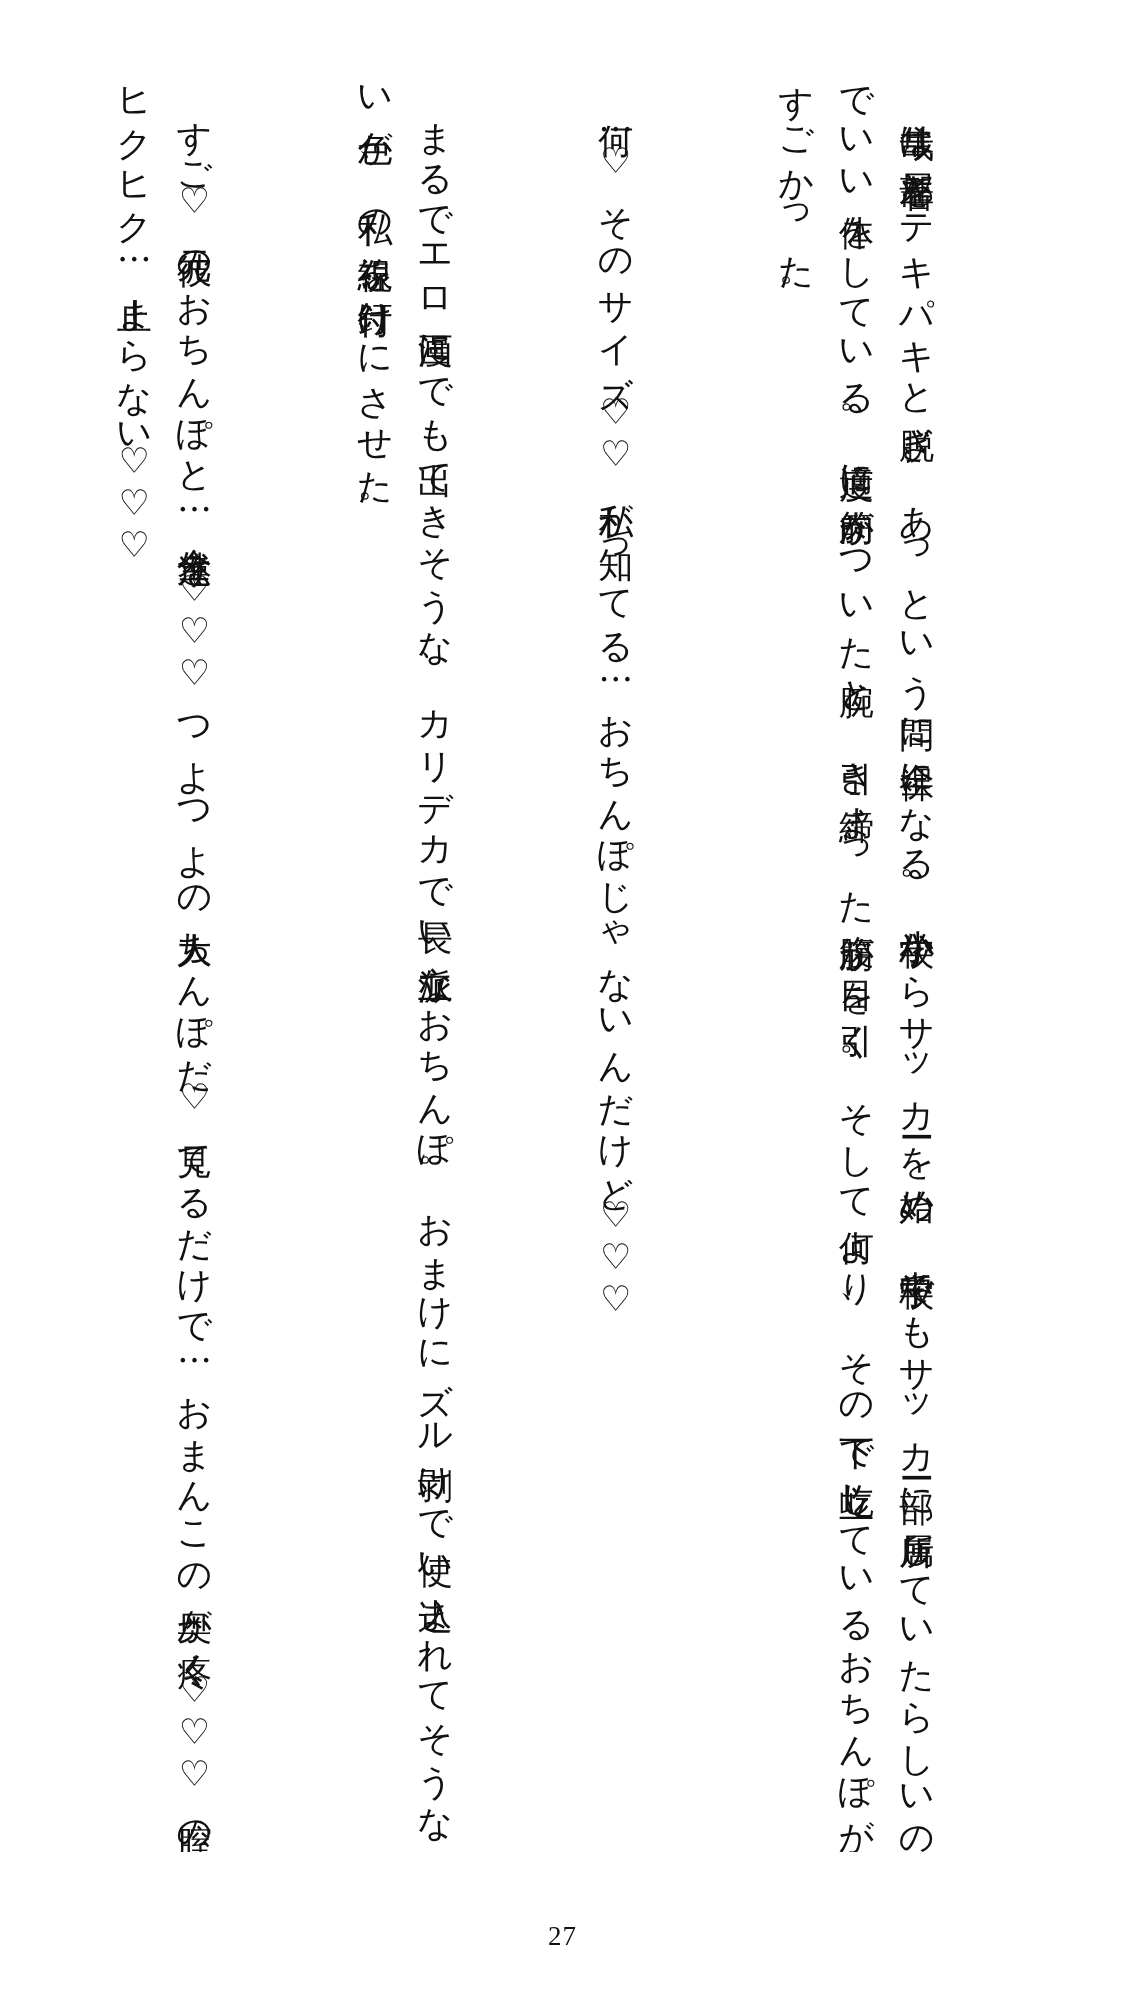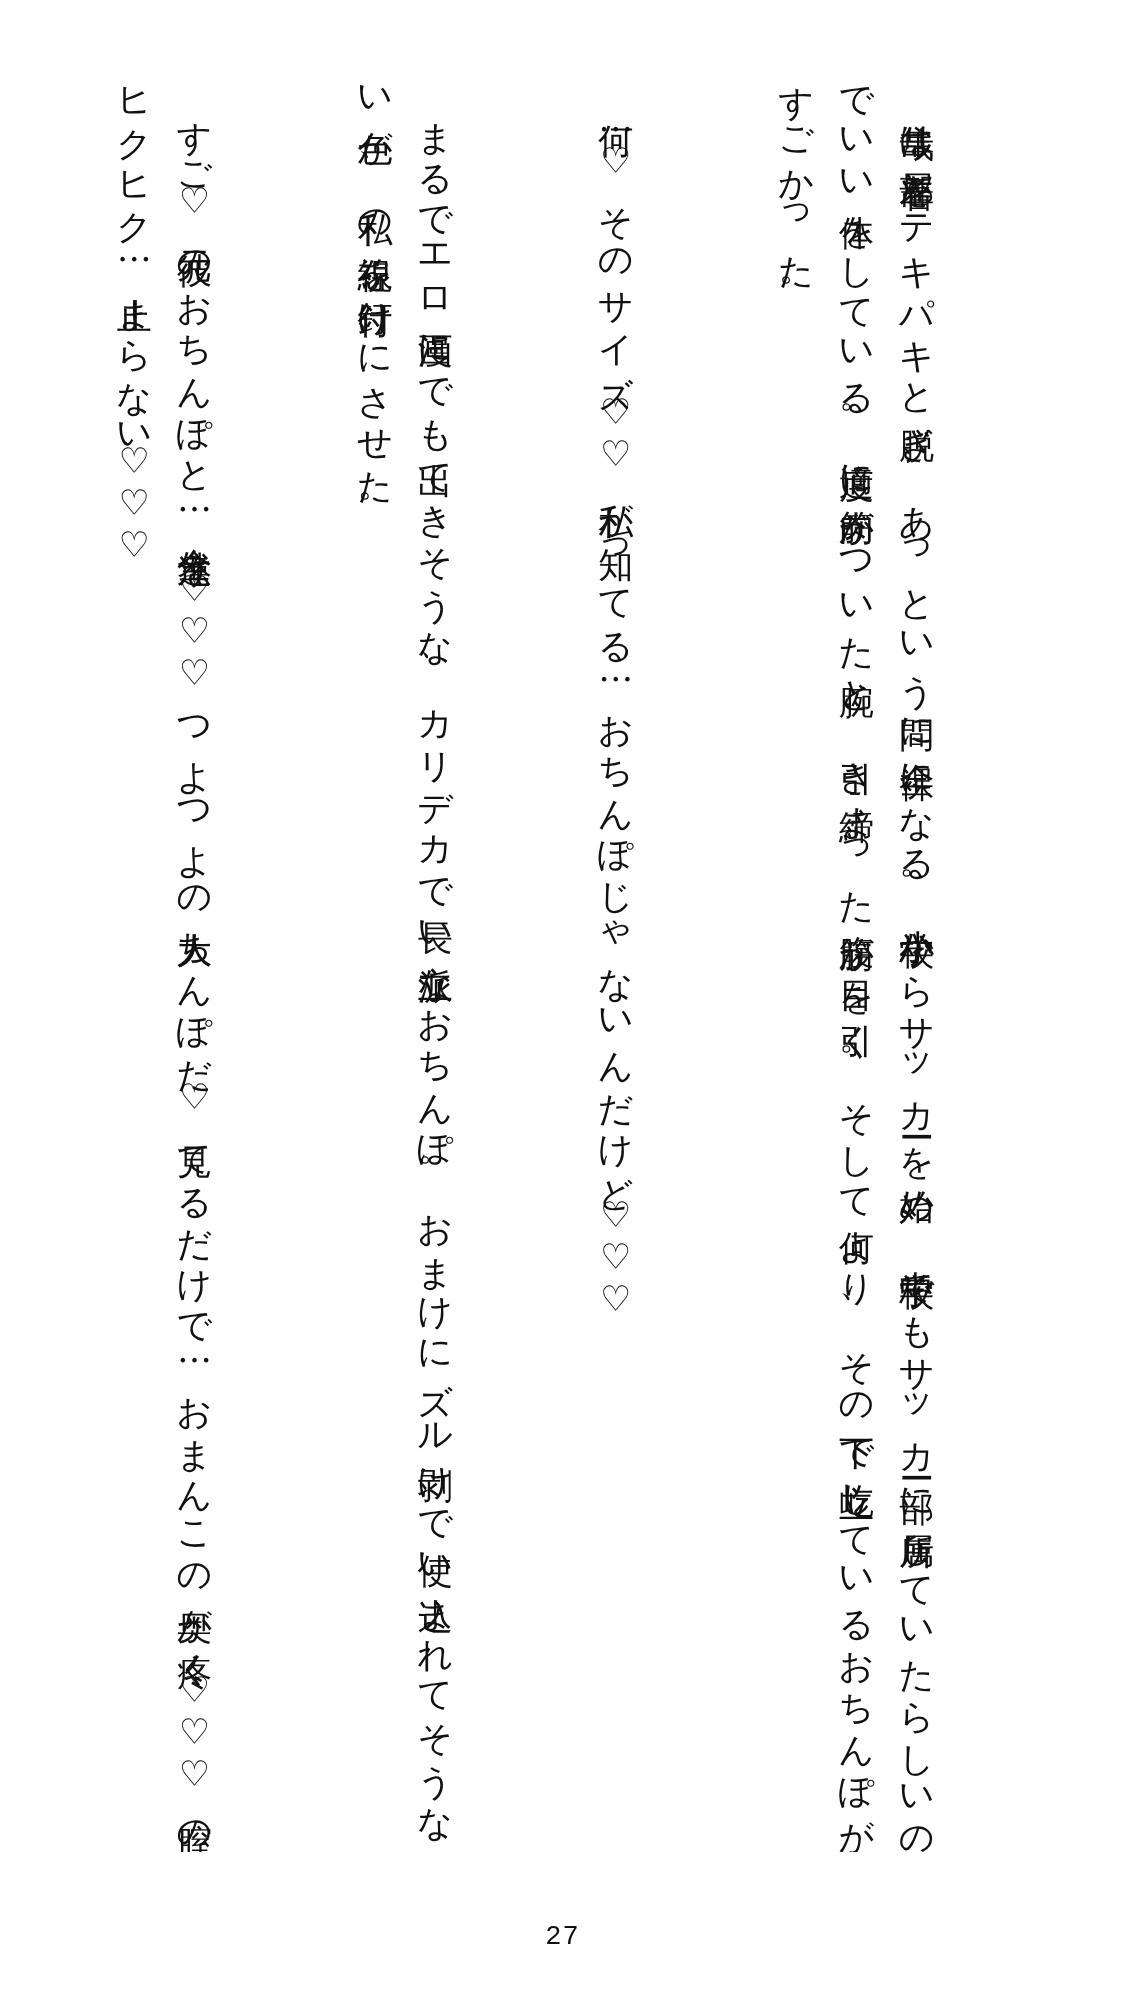--- a/index.html
+++ b/index.html
@@ -50,21 +50,21 @@
   .vtext p.indent {
     text-indent: 35px;
   }
   .page-number {
     position: absolute;
     bottom: 48px;
     left: 0;
     width: 1125px;
     text-align: center;
     font-size: 27px;
-    font-family: Liberation Mono, monospace;
+    font-family: Liberation Serif, serif;
     color: #111111;
     letter-spacing: 1px;
   }
 </style>
 </head>
 <body>
 
 <div class="page">
 
   <div class="vtext">

